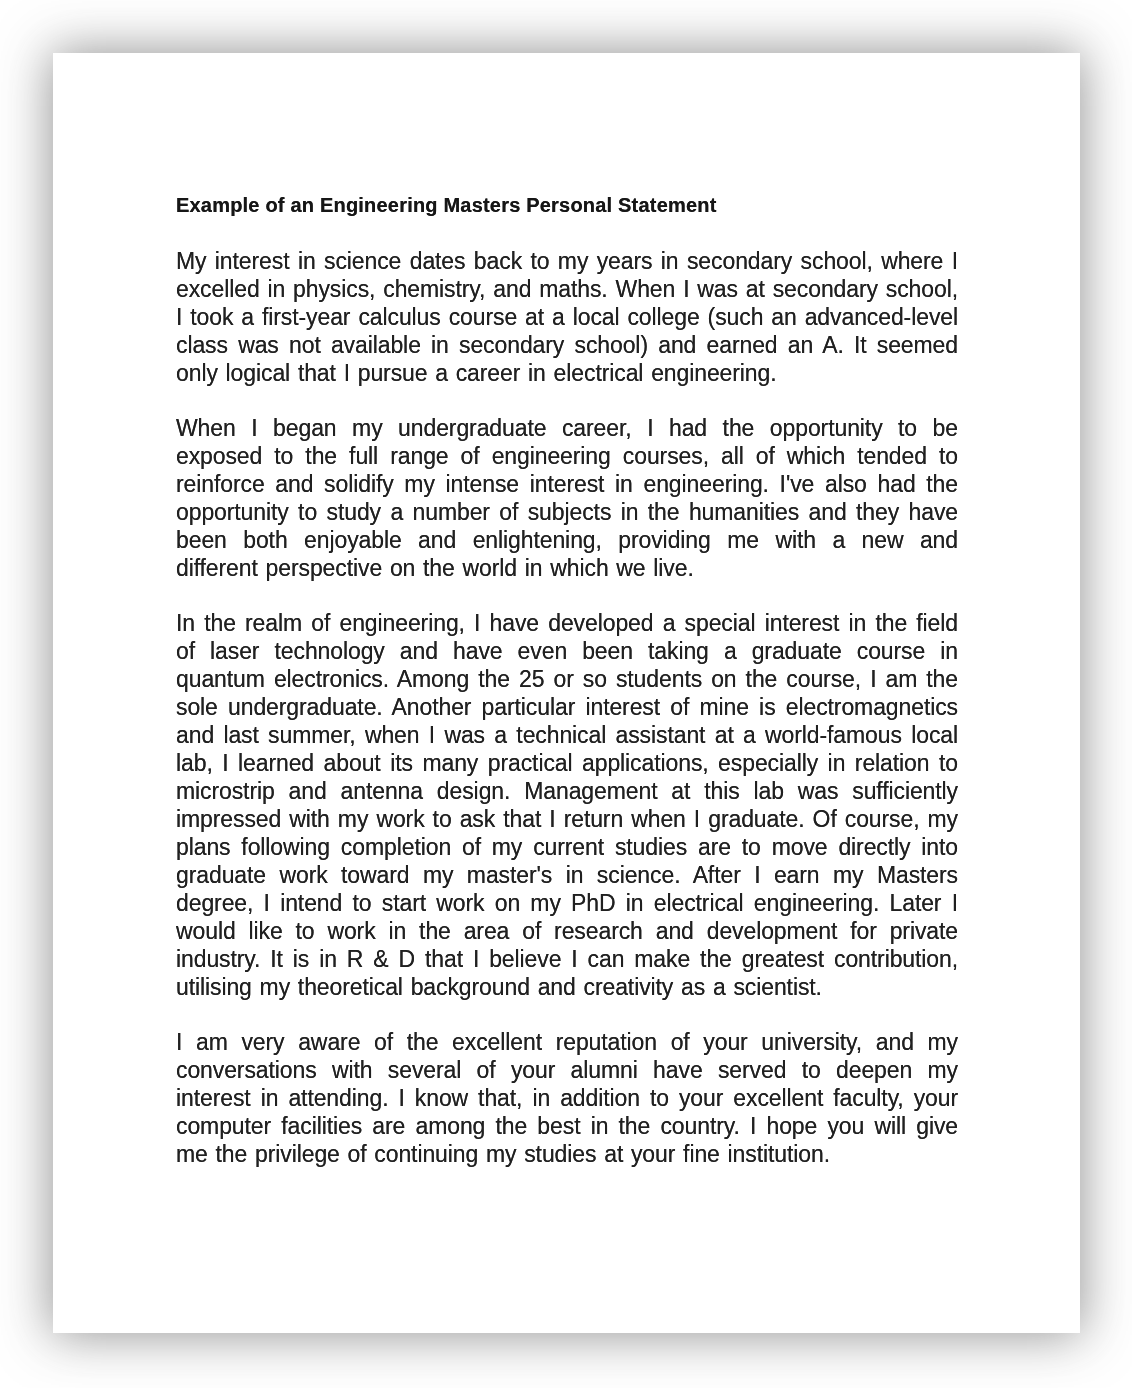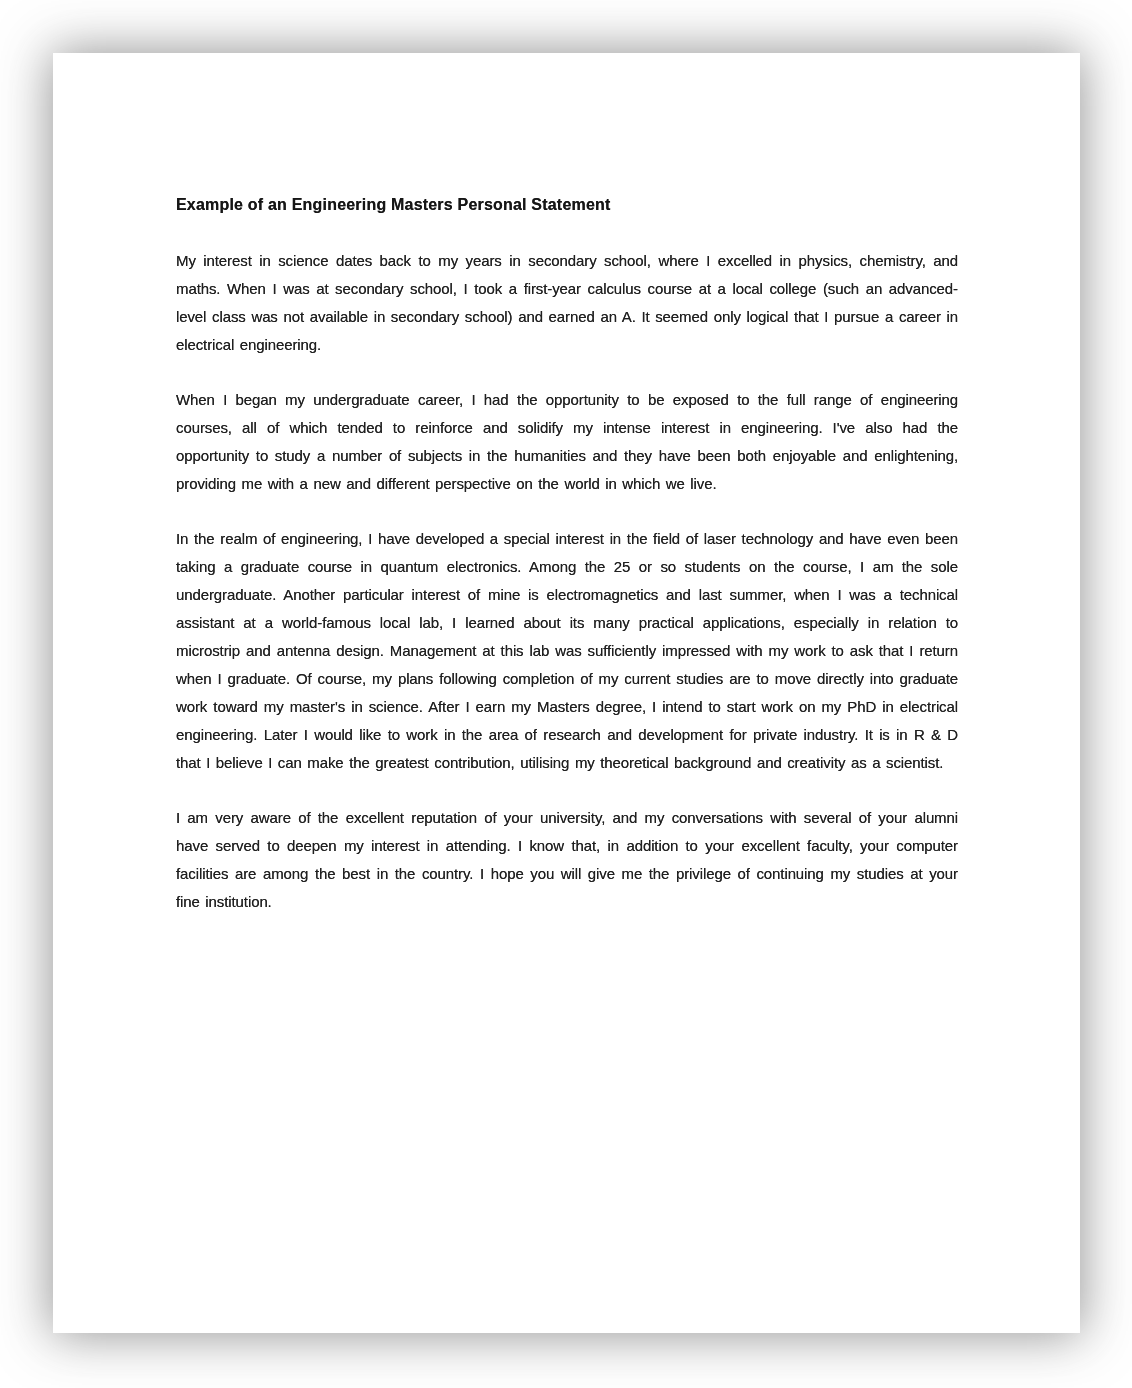--- a/index.html
+++ b/index.html
@@ -21,30 +21,30 @@
     top: 53px;
     width: 1027px;
     height: 1280px;
     background: #ffffff;
     box-shadow: 0 0 48px 2px rgba(60, 60, 60, 0.55);
     box-sizing: border-box;
     padding: 140px 122px 0 123px;
   }
   .doc-title {
     margin: 0 0 30px 0;
-    font-size: 16px;
+    font-size: 20px;
     line-height: 24px;
     font-weight: bold;
     color: #161616;
     letter-spacing: 0.2px;
     text-shadow: 0 0 0.6px rgba(0,0,0,0.75);
   }
   .doc-para {
     margin: 0 0 27px 0;
-    font-size: 15px;
+    font-size: 23px;
     line-height: 28px;
     color: #202020;
     text-align: justify;
     letter-spacing: -0.1px;
     word-spacing: 1.5px;
     text-shadow: 0 0 0.6px rgba(0,0,0,0.7);
   }
 </style>
 </head>
 <body>

